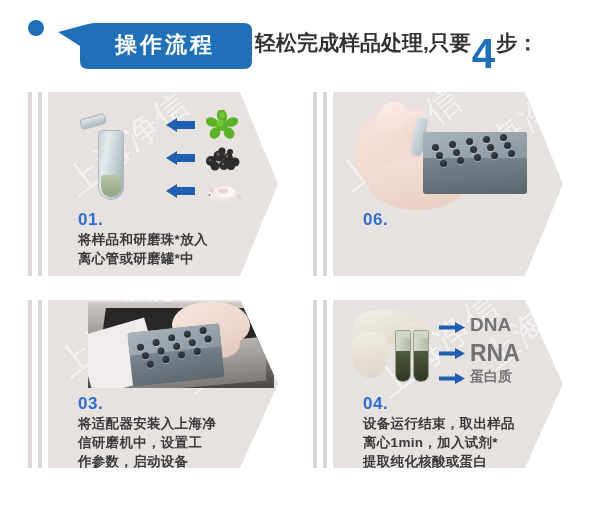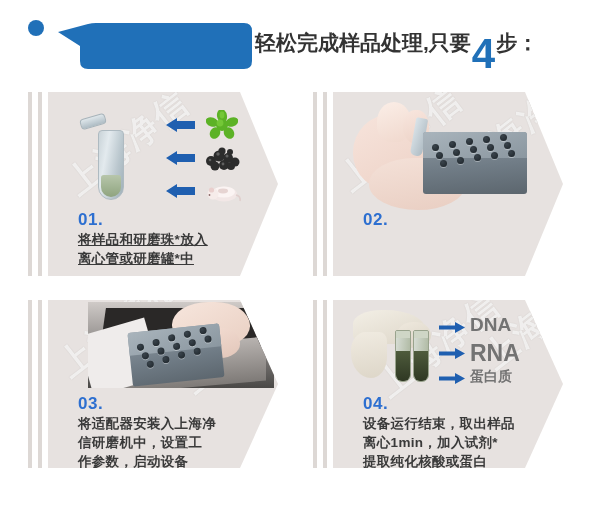--- a/index.html
+++ b/index.html
@@ -98,20 +98,21 @@
 
 <div class="page">
 
   <div class="header">
 
     <div class="badge-wrap">
       <svg class="badge-svg" width="225" height="50" viewBox="0 0 225 50">
         <path d="M30 12 L60 4 Q64 3 68 3 L216 3 Q224 3 224 11 L224 41 Q224 49 216 49 L60 49 Q52 49 52 41 L52 26 Z" fill="#2070b8"></path>
       </svg>
       <div class="badge-dot"></div>
+      <div class="badge-text">操作流程</div>
     </div>
 
     <div class="headline">
       <span>轻松完成样品处理,只要</span>
       <span class="big4">4</span>
       <span class="tail">步：</span>
     </div>
   </div>
 
   <div class="card" style="left:28px;top:92px;width:250px;height:184px;">
@@ -179,21 +180,21 @@
         <ellipse cx="20" cy="14" rx="13" ry="7.5" fill="#f2e7e6"></ellipse>
         <ellipse cx="20" cy="12" rx="11" ry="5.5" fill="#fbf4f3"></ellipse>
         <circle cx="9" cy="14" r="5.5" fill="#f6ecea"></circle>
         <circle cx="7.5" cy="10" r="2.6" fill="#e9cfcd"></circle>
         <circle cx="5.5" cy="15" r="0.9" fill="#8a6a68"></circle>
         <path d="M32 15 Q37 16 36 21" stroke="#e0cfcd" stroke-width="1.6" fill="none"></path>
         <ellipse cx="19" cy="11" rx="5" ry="2.4" fill="#d6b9b7" opacity=".55"></ellipse>
       </svg>
 
       <div class="step-num" style="left:30px;top:118px;">01.</div>
-      <div class="step-text" style="left:30px;top:138px;text-decoration:underline;">将样品和研磨珠*放入
+      <div class="step-text" style="left:30px;top:138px;">将样品和研磨珠*放入
 离心管或研磨罐*中</div>
     </div>
   </div>
 
   <div class="card" style="left:313px;top:92px;width:250px;height:184px;">
     <div class="bars">
       <div class="bar b1"></div>
         <div class="bar b2"></div>
     </div>
     <div class="card-body">
@@ -223,21 +224,21 @@
           <div class="hole" style="left:64px;top:12px;"></div>
           <div class="hole" style="left:81px;top:10px;"></div>
           <div class="hole" style="left:17px;top:28px;"></div>
           <div class="hole" style="left:34px;top:25px;"></div>
           <div class="hole" style="left:51px;top:22px;"></div>
           <div class="hole" style="left:68px;top:20px;"></div>
           <div class="hole" style="left:85px;top:18px;"></div>
         </div>
       </div>
 
-      <div class="step-num" style="left:30px;top:118px;">02.</div>
+      <div class="step-num" style="left:30px;top:118px;">06.</div>
     </div>
   </div>
 
   <div class="card" style="left:28px;top:300px;width:250px;height:168px;">
     <div class="bars">
       <div class="bar b1"></div>
         <div class="bar b2"></div>
     </div>
     <div class="card-body">
       <div class="wm" style="left:0px;top:2px;">上海净信</div>

